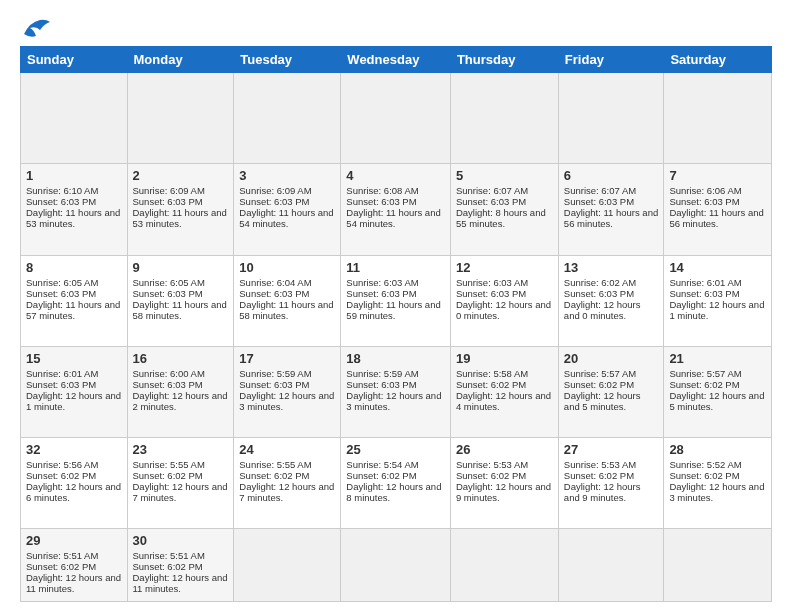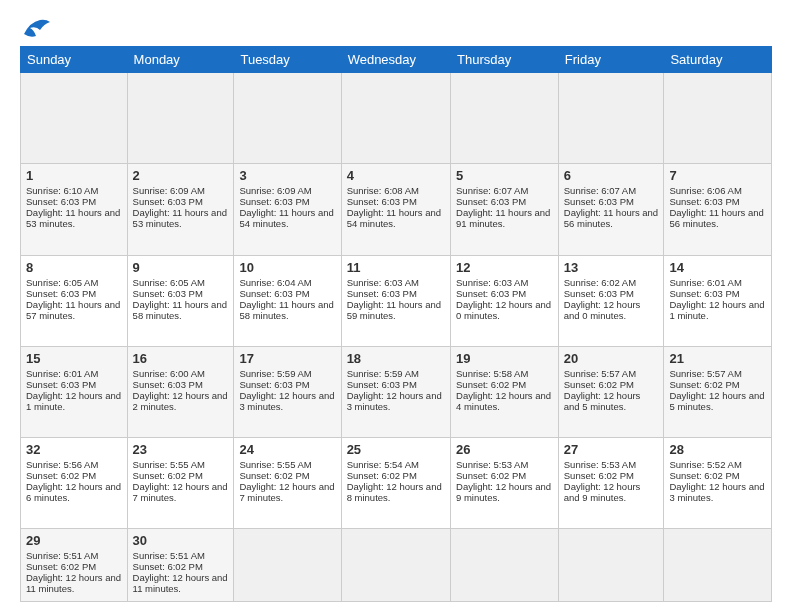--- a/index.html
+++ b/index.html
@@ -58,21 +58,21 @@
     }
     .calendar-table {
       width: 100%;
       border-collapse: collapse;
       flex: 1;
     }
     .calendar-table th {
       background: #1a6fc4;
       color: #fff;
       font-size: 13px;
-      font-weight: normal;
+      font-weight: bold;
       padding: 5px 6px;
       text-align: left;
       border: 1px solid #1a6fc4;
     }
     .calendar-table td {
       border: 1px solid #ccc;
       vertical-align: top;
       padding: 4px 5px;
       font-size: 9.5px;
       color: #333;
@@ -138,21 +138,21 @@
           <td class="empty-cell"></td>
           <td class="empty-cell"></td>
           <td class="empty-cell"></td>
           <td class="empty-cell"></td>
         </tr>
         <tr>
           <td><span class="day-number">1</span><span>Sunrise: 6:10 AM</span><br><span>Sunset: 6:03 PM</span><br><span>Daylight: 11 hours and 53 minutes.</span></td>
           <td><span class="day-number">2</span><span>Sunrise: 6:09 AM</span><br><span>Sunset: 6:03 PM</span><br><span>Daylight: 11 hours and 53 minutes.</span></td>
           <td><span class="day-number">3</span><span>Sunrise: 6:09 AM</span><br><span>Sunset: 6:03 PM</span><br><span>Daylight: 11 hours and 54 minutes.</span></td>
           <td><span class="day-number">4</span><span>Sunrise: 6:08 AM</span><br><span>Sunset: 6:03 PM</span><br><span>Daylight: 11 hours and 54 minutes.</span></td>
-          <td><span class="day-number">5</span><span>Sunrise: 6:07 AM</span><br><span>Sunset: 6:03 PM</span><br><span>Daylight: 11 hours and 91 minutes.</span></td>
+          <td><span class="day-number">5</span><span>Sunrise: 6:07 AM</span><br><span>Sunset: 6:03 PM</span><br><span>Daylight: 8 hours and 55 minutes.</span></td>
           <td><span class="day-number">6</span><span>Sunrise: 6:07 AM</span><br><span>Sunset: 6:03 PM</span><br><span>Daylight: 11 hours and 56 minutes.</span></td>
           <td><span class="day-number">7</span><span>Sunrise: 6:06 AM</span><br><span>Sunset: 6:03 PM</span><br><span>Daylight: 11 hours and 56 minutes.</span></td>
         </tr>
         <tr>
           <td><span class="day-number">8</span><span>Sunrise: 6:05 AM</span><br><span>Sunset: 6:03 PM</span><br><span>Daylight: 11 hours and 57 minutes.</span></td>
           <td><span class="day-number">9</span><span>Sunrise: 6:05 AM</span><br><span>Sunset: 6:03 PM</span><br><span>Daylight: 11 hours and 58 minutes.</span></td>
           <td><span class="day-number">10</span><span>Sunrise: 6:04 AM</span><br><span>Sunset: 6:03 PM</span><br><span>Daylight: 11 hours and 58 minutes.</span></td>
           <td><span class="day-number">11</span><span>Sunrise: 6:03 AM</span><br><span>Sunset: 6:03 PM</span><br><span>Daylight: 11 hours and 59 minutes.</span></td>
           <td><span class="day-number">12</span><span>Sunrise: 6:03 AM</span><br><span>Sunset: 6:03 PM</span><br><span>Daylight: 12 hours and 0 minutes.</span></td>
           <td><span class="day-number">13</span><span>Sunrise: 6:02 AM</span><br><span>Sunset: 6:03 PM</span><br><span>Daylight: 12 hours and 0 minutes.</span></td>

